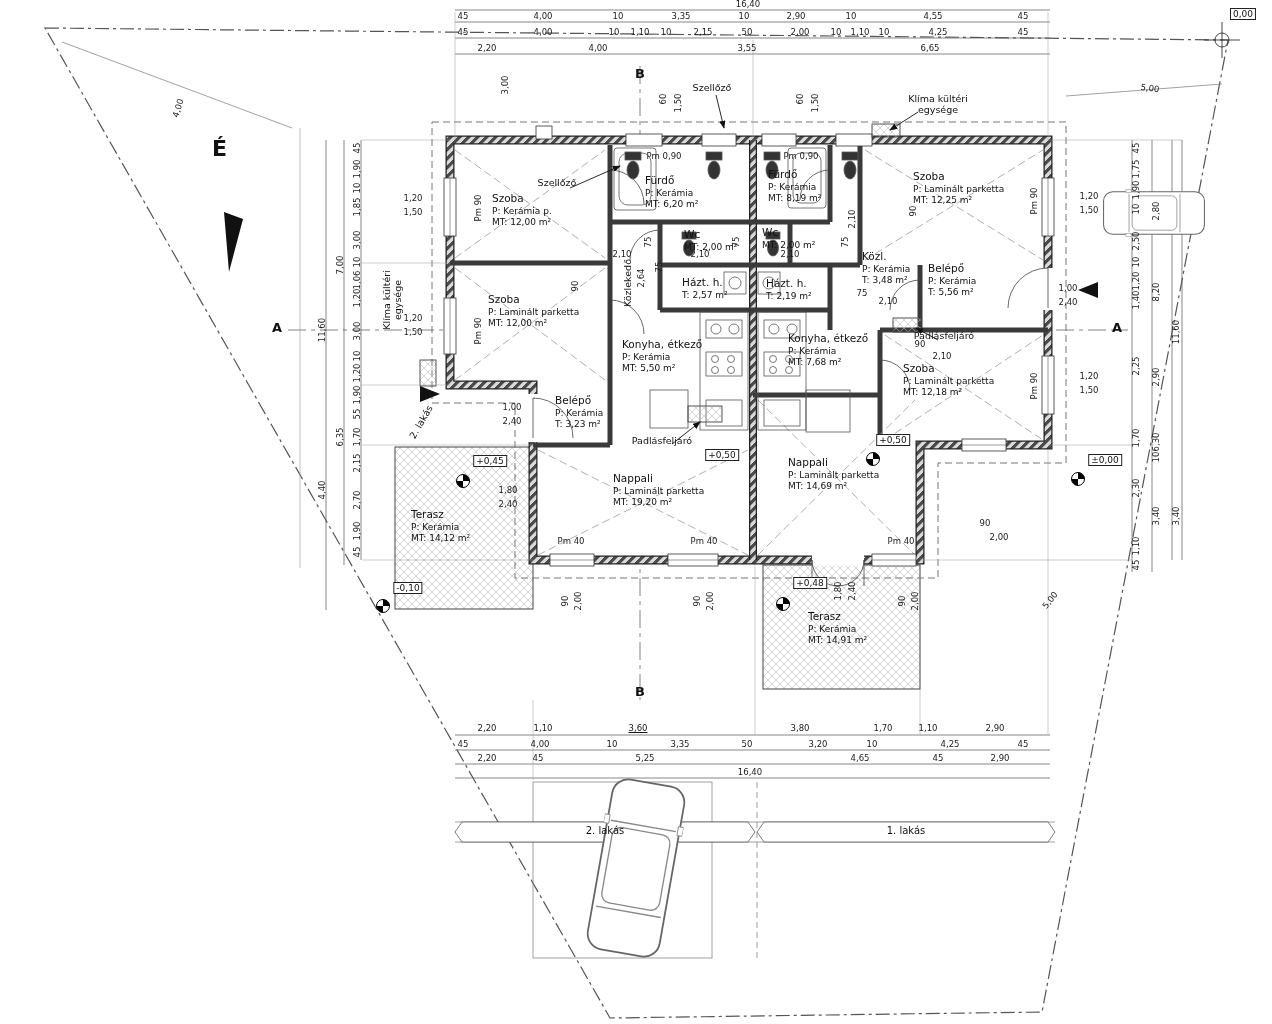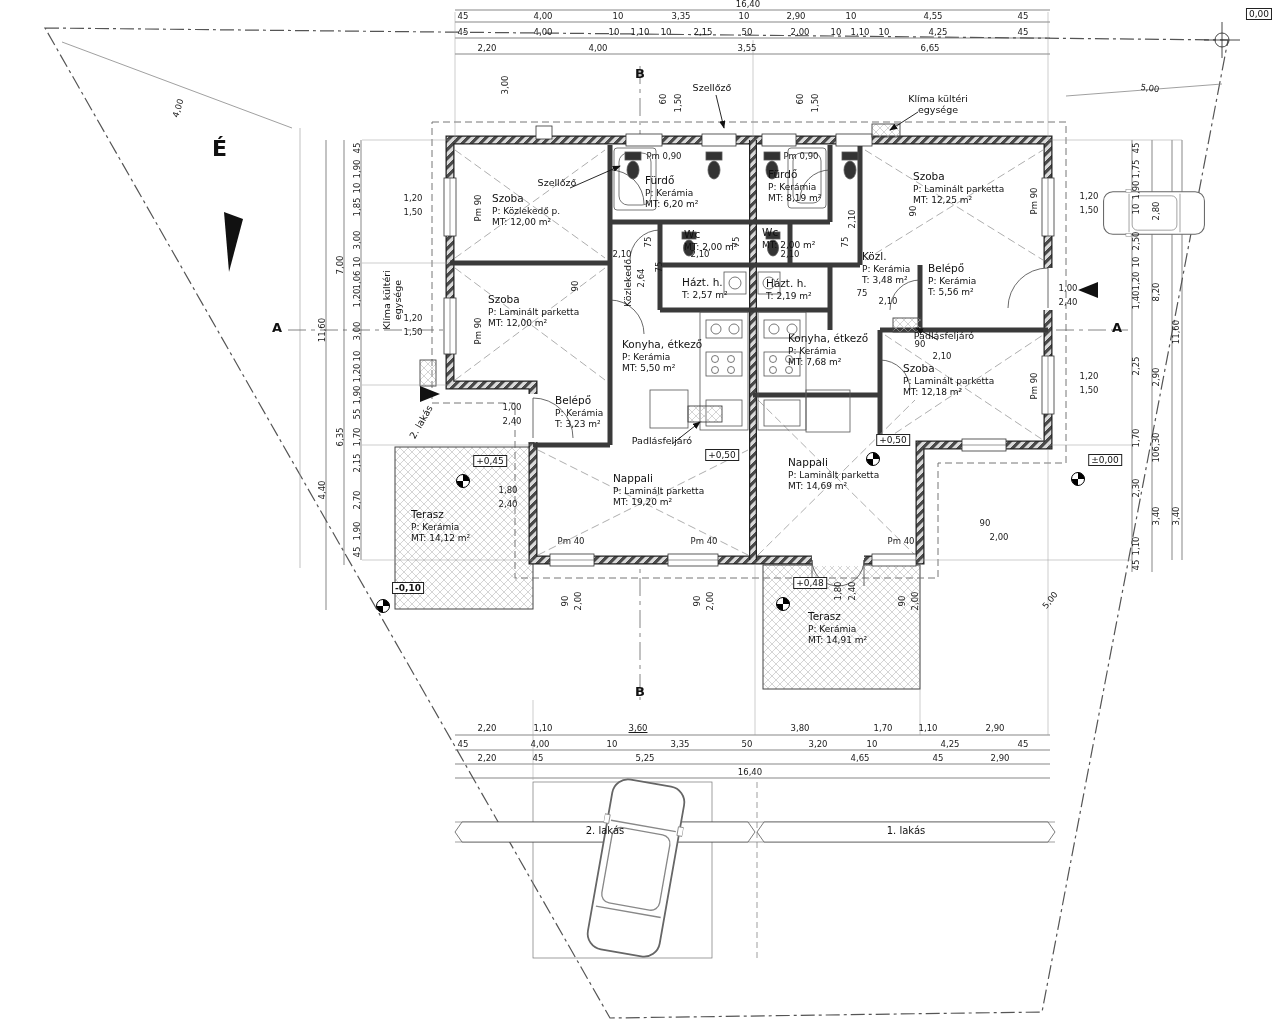--- a/index.html
+++ b/index.html
@@ -247,21 +247,21 @@
     <use href="#car" width="104" height="50"></use>
   </g>
   <g transform="translate(636,868) rotate(100)">
     <use href="#car" x="-89" y="-40" width="178" height="80"></use>
   </g>
 </svg>
 
 <div id="labels">
       <div class="room" style="left: 492px; top: 192px;">
         <div class="rn">Szoba</div>
-        <div>P: Közlekedő p.</div>
+        <div>P: Kerámia p.</div>
         <div>MT: 12,00 m²</div>
       </div>
       <div class="room" style="left: 488px; top: 293px;">
         <div class="rn">Szoba</div>
         <div>P: Laminált parketta</div>
         <div>MT: 12,00 m²</div>
       </div>
       <div class="room" style="left: 645px; top: 174px;">
         <div class="rn">Fürdő</div>
         <div>P:  Kerámia</div>
@@ -526,23 +526,23 @@
       </div>
       <div class="ann sec" style="left: 640px; top: 74px; transform: translate(-50%, -50%) rotate(0deg);">
         <div>B</div>
       </div>
       <div class="ann sec" style="left: 640px; top: 692px; transform: translate(-50%, -50%) rotate(0deg);">
         <div>B</div>
       </div>
       <div class="lvl" style="left: 490px; top: 461px; transform: translate(-50%, -50%);">+0,45</div>
       <div class="lvl" style="left: 722px; top: 455px; transform: translate(-50%, -50%);">+0,50</div>
       <div class="lvl" style="left: 893px; top: 440px; transform: translate(-50%, -50%);">+0,50</div>
-      <div class="lvl" style="left: 408px; top: 588px; transform: translate(-50%, -50%); font-weight: bold;">-0,10</div>
+      <div class="lvl" style="left: 408px; top: 588px; transform: translate(-50%, -50%);">-0,10</div>
       <div class="lvl" style="left: 810px; top: 583px; transform: translate(-50%, -50%);">+0,48</div>
       <div class="lvl" style="left: 1105px; top: 460px; transform: translate(-50%, -50%);">±0,00</div>
-      <div class="lvl" style="left: 1243px; top: 14px; transform: translate(-50%, -50%); margin-left: 16px;">0,00</div>
+      <div class="lvl" style="left: 1243px; top: 14px; transform: translate(-50%, -50%);">0,00</div>
     </div>
 
 <div class="north-label">É</div>
 <div class="banner-label" id="banner-left-label">2. lakás</div>
 <div class="banner-label" id="banner-right-label">1. lakás</div>
 
 </div>
 
 </body></html>

